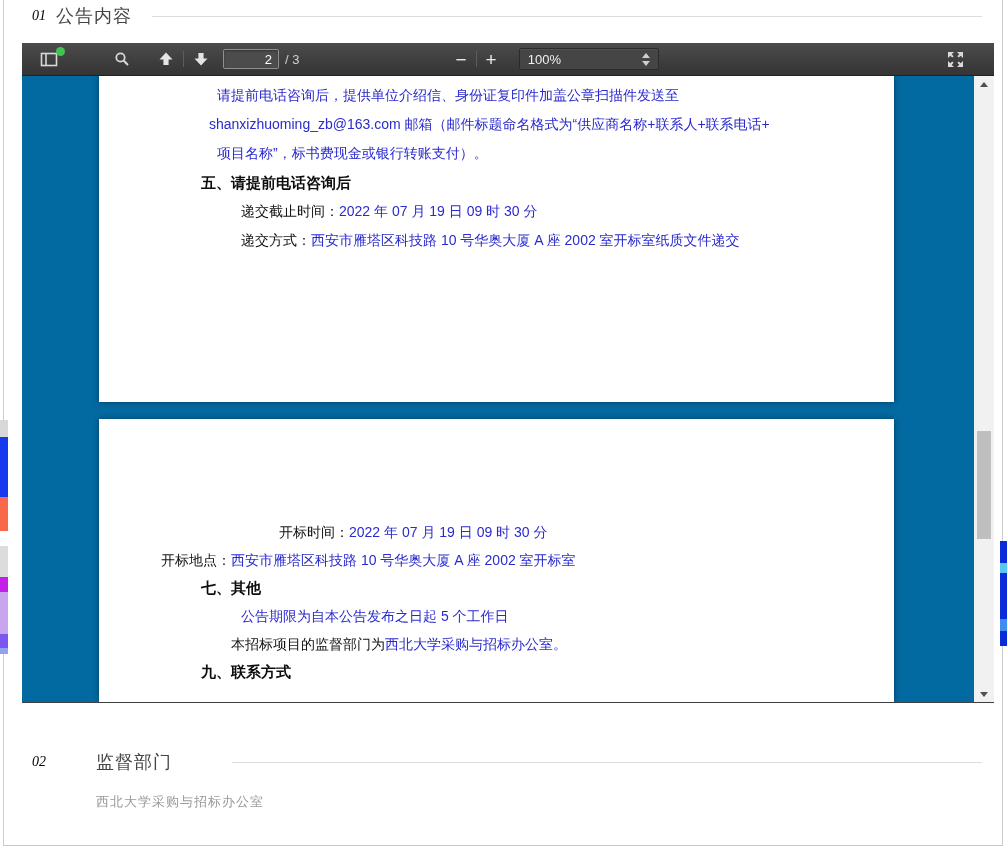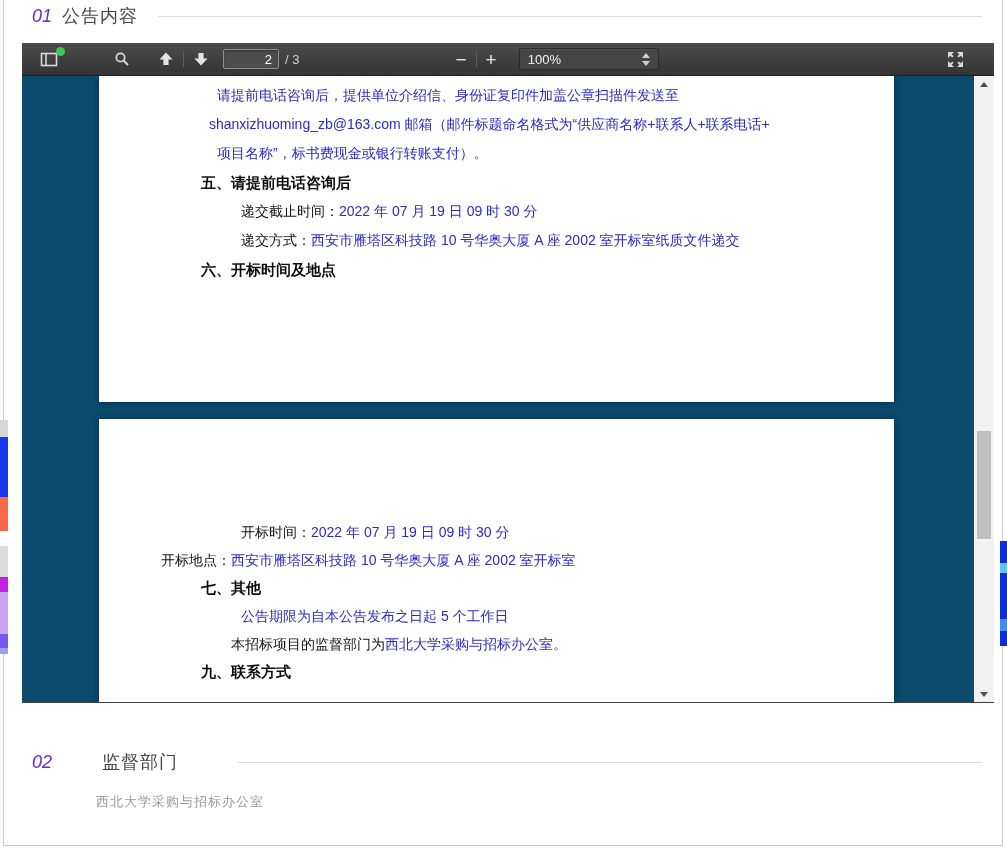--- a/index.html
+++ b/index.html
@@ -6,21 +6,21 @@
   html,body { width:1007px; height:851px; background:#ffffff; overflow:hidden;
               font-family:"Liberation Sans","DejaVu Sans",sans-serif; }
   .frame { position:absolute; left:3px; top:-2px; width:1000px; height:848px;
            border-left:1px solid #cccccc; border-right:1px solid #cccccc;
            border-bottom:1px solid #c9c9c9; background:#ffffff; }
 
   
   .sec-heading { position:absolute; left:28px; right:20px; display:flex; align-items:center; }
   .sec-heading.one { top:6px; }
   .sec-heading.two { top:752px;gap:40px; }
-  .sec-num { font-style:italic; font-size:18px; color:#6d28d9; margin-right:10px; }
+  .sec-num { font-style:italic; font-size:14px; color:#000000; margin-right:10px;font-family:Liberation Serif, serif; }
   .sec-title { font-size:18px; color:#454545; letter-spacing:1px; }
   .sec-line { flex:1; height:1px; background:#dcdcdc; margin-left:20px; }
   .sec2-body { position:absolute; left:48px; top:795px; font-size:13px; color:#999999; letter-spacing:1px;margin-left:44px; }
 
   
   .pdf-viewer { position:absolute; left:18px; top:45px; width:972px; height:660px; background:#3f3f3f; }
   .toolbar { position:relative; height:33px; display:flex; align-items:center;
              background:linear-gradient(180deg,#4c4c4c 0%,#3d3d3d 60%,#353535 100%);
              border-bottom:1px solid #1f1f1f; }
   .tb-btn { background:none; border:none; cursor:pointer; display:flex; align-items:center;
@@ -43,21 +43,21 @@
                  color:#f0f0f0; font-size:13px; padding:0 8px; cursor:pointer;
                  box-shadow:inset 0 1px 0 rgba(255,255,255,.06); }
   .zoom-select .zs-label { flex:1; }
   .zs-spinner { display:flex; flex-direction:column; gap:3px; align-items:center; }
   .zs-spinner i { width:0; height:0; border-left:4px solid transparent; border-right:4px solid transparent; display:block; }
   .zs-up   { border-bottom:5px solid #cfcfcf; }
   .zs-down { border-top:5px solid #cfcfcf; }
   .tb-spacer { flex:1; }
   .btn-fullscreen { margin-right:24px; }
 
-  .viewer-body { position:relative; width:100%; height:626px; overflow:hidden; background:#0c4a6e; }
+  .viewer-body { position:relative; width:100%; height:626px; overflow:hidden; background:#0369a1; }
   .pdf-page { position:absolute; left:77px; width:795px; background:#ffffff;
               box-shadow:0 0 6px rgba(0,0,0,.4); font-size:14px; color:#111111; }
   .page1 { top:0; height:326px; padding-top:5px; }
   .page2 { top:343px; height:283px; padding-top:99px; }
   .page1 .doc-line { height:29px; line-height:29px; }
   .page2 .doc-line { height:28px; line-height:28px; }
   .doc-line { white-space:nowrap; overflow:hidden; }
   .doc-line.heading { font-weight:bold; font-size:15px; color:#0d0d0d; }
   .doc-line .lbl { color:#111111; }
 
@@ -161,24 +161,23 @@
     </div>
 
     <div class="viewer-body">
       <div class="pdf-page page1" id="page1">
           <div class="doc-line para" style="padding-left: 118px; color: rgb(42, 42, 205);">请提前电话咨询后，提供单位介绍信、身份证复印件加盖公章扫描件发送至</div>
           <div class="doc-line para" style="padding-left: 110px; color: rgb(42, 42, 205);">shanxizhuoming_zb@163.com 邮箱（邮件标题命名格式为“供应商名称+联系人+联系电话+</div>
           <div class="doc-line para" style="padding-left: 118px; color: rgb(42, 42, 205);">项目名称”，标书费现金或银行转账支付）。</div>
           <div class="doc-line heading" style="padding-left: 102px;">五、请提前电话咨询后</div>
           <div class="doc-line labeled" style="padding-left: 142px;"><span class="lbl">递交截止时间：</span><span style="color: rgb(42, 42, 205);">2022 年 07 月 19 日 09 时 30 分</span></div>
           <div class="doc-line labeled" style="padding-left: 142px;"><span class="lbl">递交方式：</span><span style="color: rgb(42, 42, 205);">西安市雁塔区科技路 10 号华奥大厦 A 座 2002 室开标室纸质文件递交</span></div>
-          <div class="doc-line heading" style="padding-left: 102px;">六、开标时间及地点</div>
         </div>
       <div class="pdf-page page2" id="page2">
-          <div class="doc-line labeled" style="padding-left: 142px;"><span class="lbl">开标时间：</span><span style="color: rgb(42, 42, 205);">2022 年 07 月 19 日 09 时 30 分</span></div>
+          <div class="doc-line labeled" style="padding-left: 142px; margin-left: 38px;"><span class="lbl">开标时间：</span><span style="color: rgb(42, 42, 205);">2022 年 07 月 19 日 09 时 30 分</span></div>
           <div class="doc-line labeled" style="padding-left: 62px;"><span class="lbl">开标地点：</span><span style="color: rgb(42, 42, 205);">西安市雁塔区科技路 10 号华奥大厦 A 座 2002 室开标室</span></div>
           <div class="doc-line heading" style="padding-left: 102px;">七、其他</div>
           <div class="doc-line para" style="padding-left: 142px; color: rgb(42, 42, 205);">公告期限为自本公告发布之日起 5 个工作日</div>
           <div class="doc-line labeled" style="padding-left: 132px;"><span class="lbl">本招标项目的监督部门为</span><span style="color: rgb(42, 42, 205);">西北大学采购与招标办公室。</span></div>
           <div class="doc-line heading" style="padding-left: 102px;">九、联系方式</div>
         </div>
 
       <div class="scrollbar">
         <div class="sb-up">
             <i></i>

